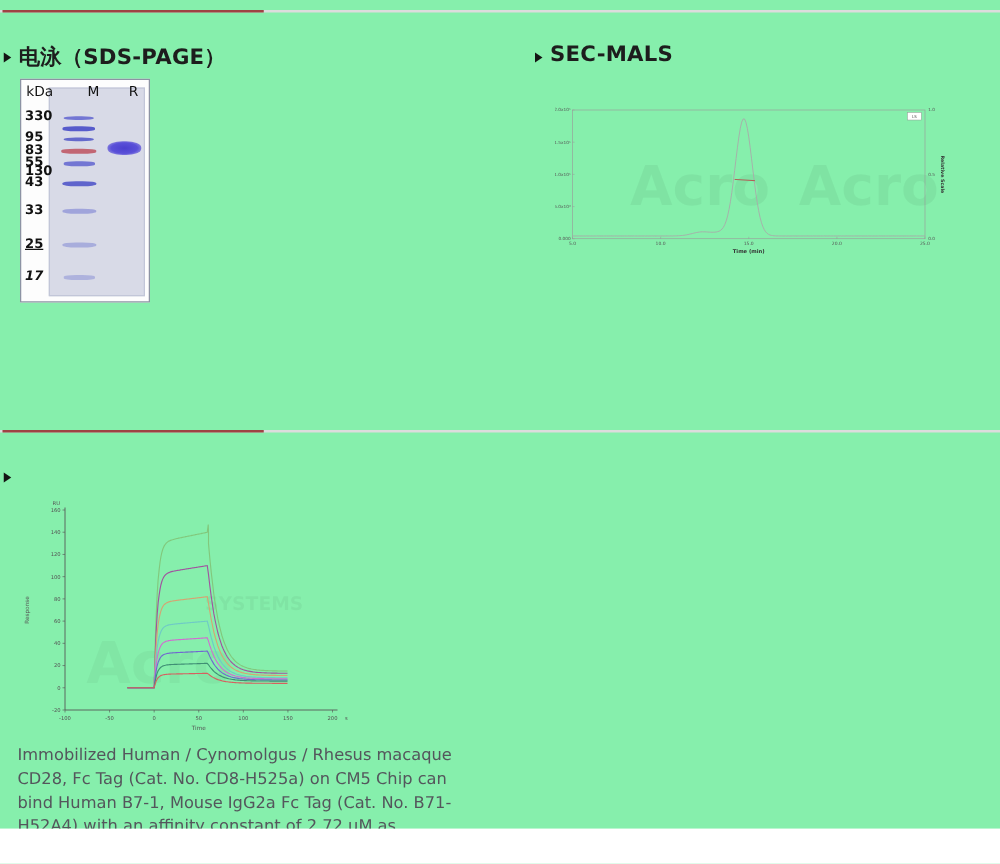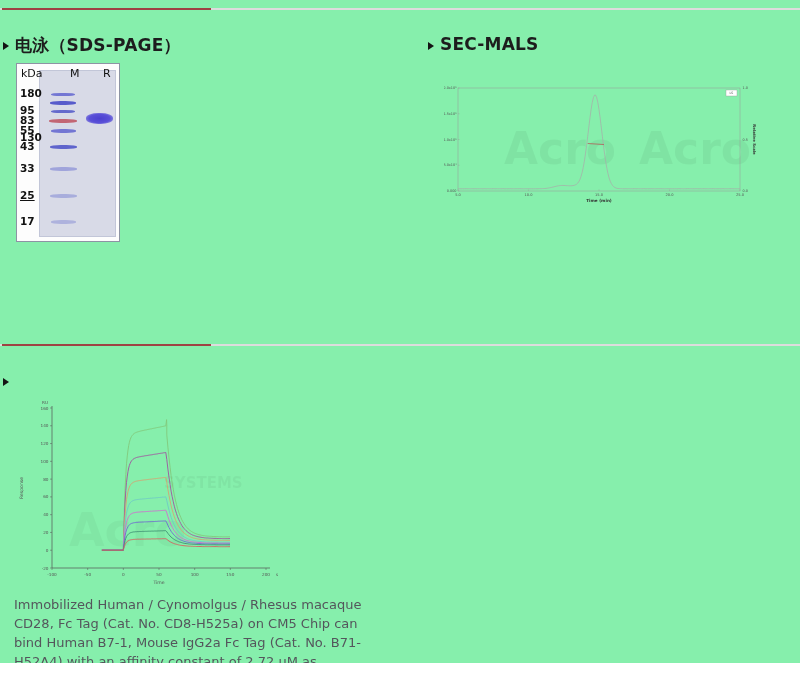--- a/index.html
+++ b/index.html
@@ -45,37 +45,37 @@
 
   <span class="bullet" style="left:3px; top:42px"></span>
   <h2 class="sec-title" style="left:15px; top:34px">电泳（SDS-PAGE）</h2>
 
   <div class="gel">
     <div class="gel-inner"></div>
     <span class="gel-h kda">kDa</span>
     <span class="gel-h m">M</span>
     <span class="gel-h r">R</span>
     <div id="gel-markers">
-        <span class="gel-kda" style="top: 23px;">180</span>
+        <span class="gel-kda" style="top: 23px;">330</span>
         <div class="gel-band" style="top: 28.5px; left: 34px; width: 24px; height: 3px; background: rgb(90, 94, 207); opacity: 0.8;"></div>
         <span class="gel-kda" style="top: 32px; margin-top: 35px;">130</span>
         <div class="gel-band" style="top: 37.25px; left: 33px; width: 26px; height: 3.5px; background: rgb(74, 78, 200); opacity: 0.9;"></div>
         <span class="gel-kda" style="top: 40px;">95</span>
         <div class="gel-band" style="top: 45.5px; left: 34px; width: 24px; height: 3px; background: rgb(80, 86, 200); opacity: 0.85;"></div>
         <span class="gel-kda" style="top: 50px;">83</span>
         <div class="gel-band" style="top: 55.25px; left: 32px; width: 28px; height: 3.5px; background: rgb(192, 90, 104); opacity: 0.9;"></div>
         <span class="gel-kda" style="top: 60px;">55</span>
         <div class="gel-band" style="top: 65.25px; left: 33.5px; width: 25px; height: 3.5px; background: rgb(90, 94, 207); opacity: 0.8;"></div>
         <span class="gel-kda" style="top: 76px;">43</span>
         <div class="gel-band" style="top: 81px; left: 32.5px; width: 27px; height: 4px; background: rgb(74, 80, 200); opacity: 0.85;"></div>
         <span class="gel-kda" style="top: 98px;">33</span>
         <div class="gel-band" style="top: 103px; left: 32.5px; width: 27px; height: 4px; background: rgb(106, 112, 208); opacity: 0.5;"></div>
         <span class="gel-kda" style="top: 125px; text-decoration: underline;">25</span>
         <div class="gel-band" style="top: 130px; left: 32.5px; width: 27px; height: 4px; background: rgb(112, 120, 208); opacity: 0.45;"></div>
-        <span class="gel-kda" style="top: 151px;">17</span>
+        <span class="gel-kda" style="top: 151px; font-style: italic;">17</span>
         <div class="gel-band" style="top: 156.25px; left: 33.5px; width: 25px; height: 3.5px; background: rgb(112, 120, 208); opacity: 0.4;"></div>
       </div>
     <div class="r-band"></div>
   </div>
 
 
   <span class="bullet" style="left:428px; top:42px"></span>
   <h2 class="sec-title" style="left:440px; top:34px">SEC-MALS</h2>
 
   <svg id="sec-svg" class="chart-svg" style="left:444px; top:84px" width="312" height="124">

